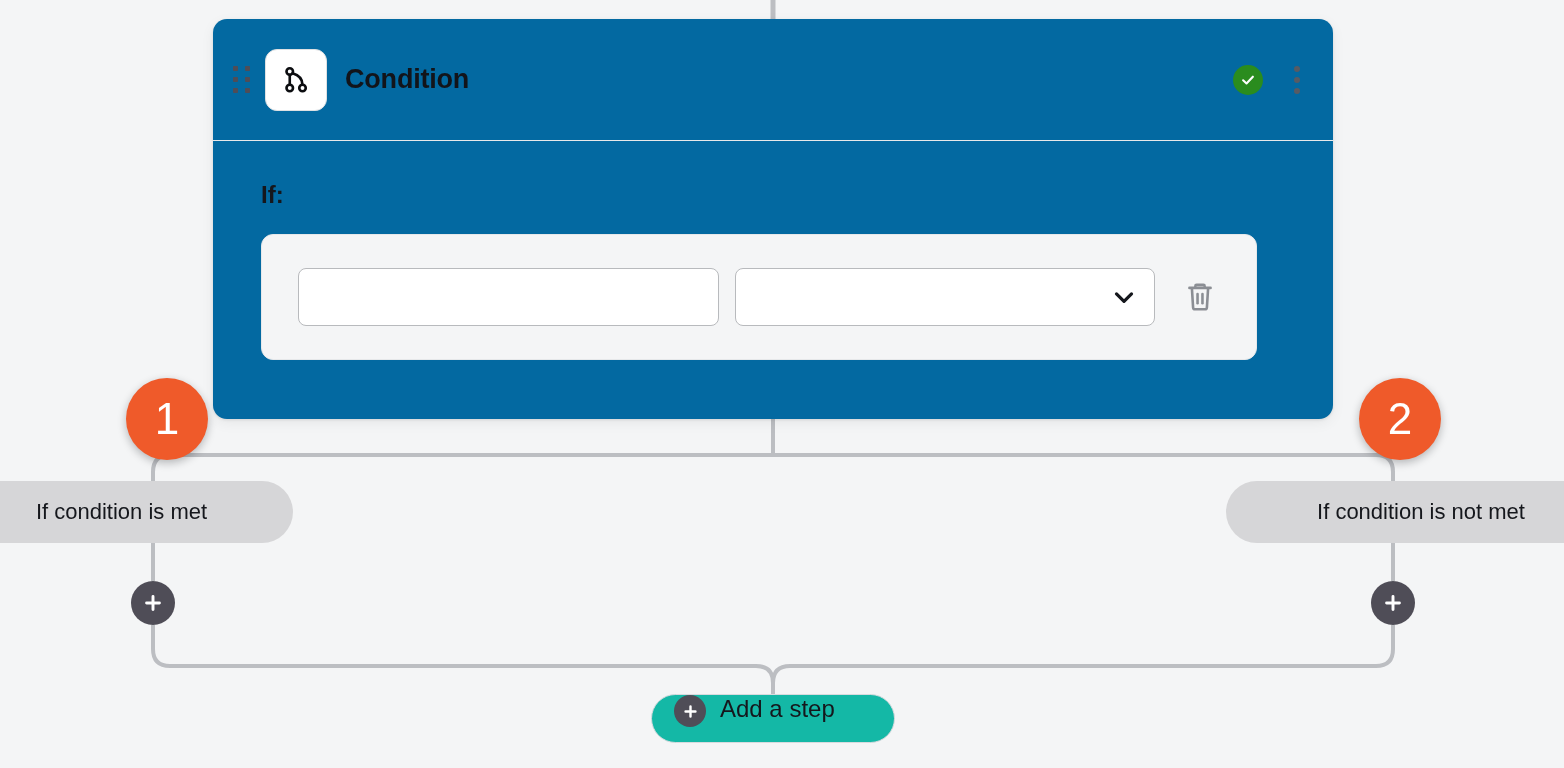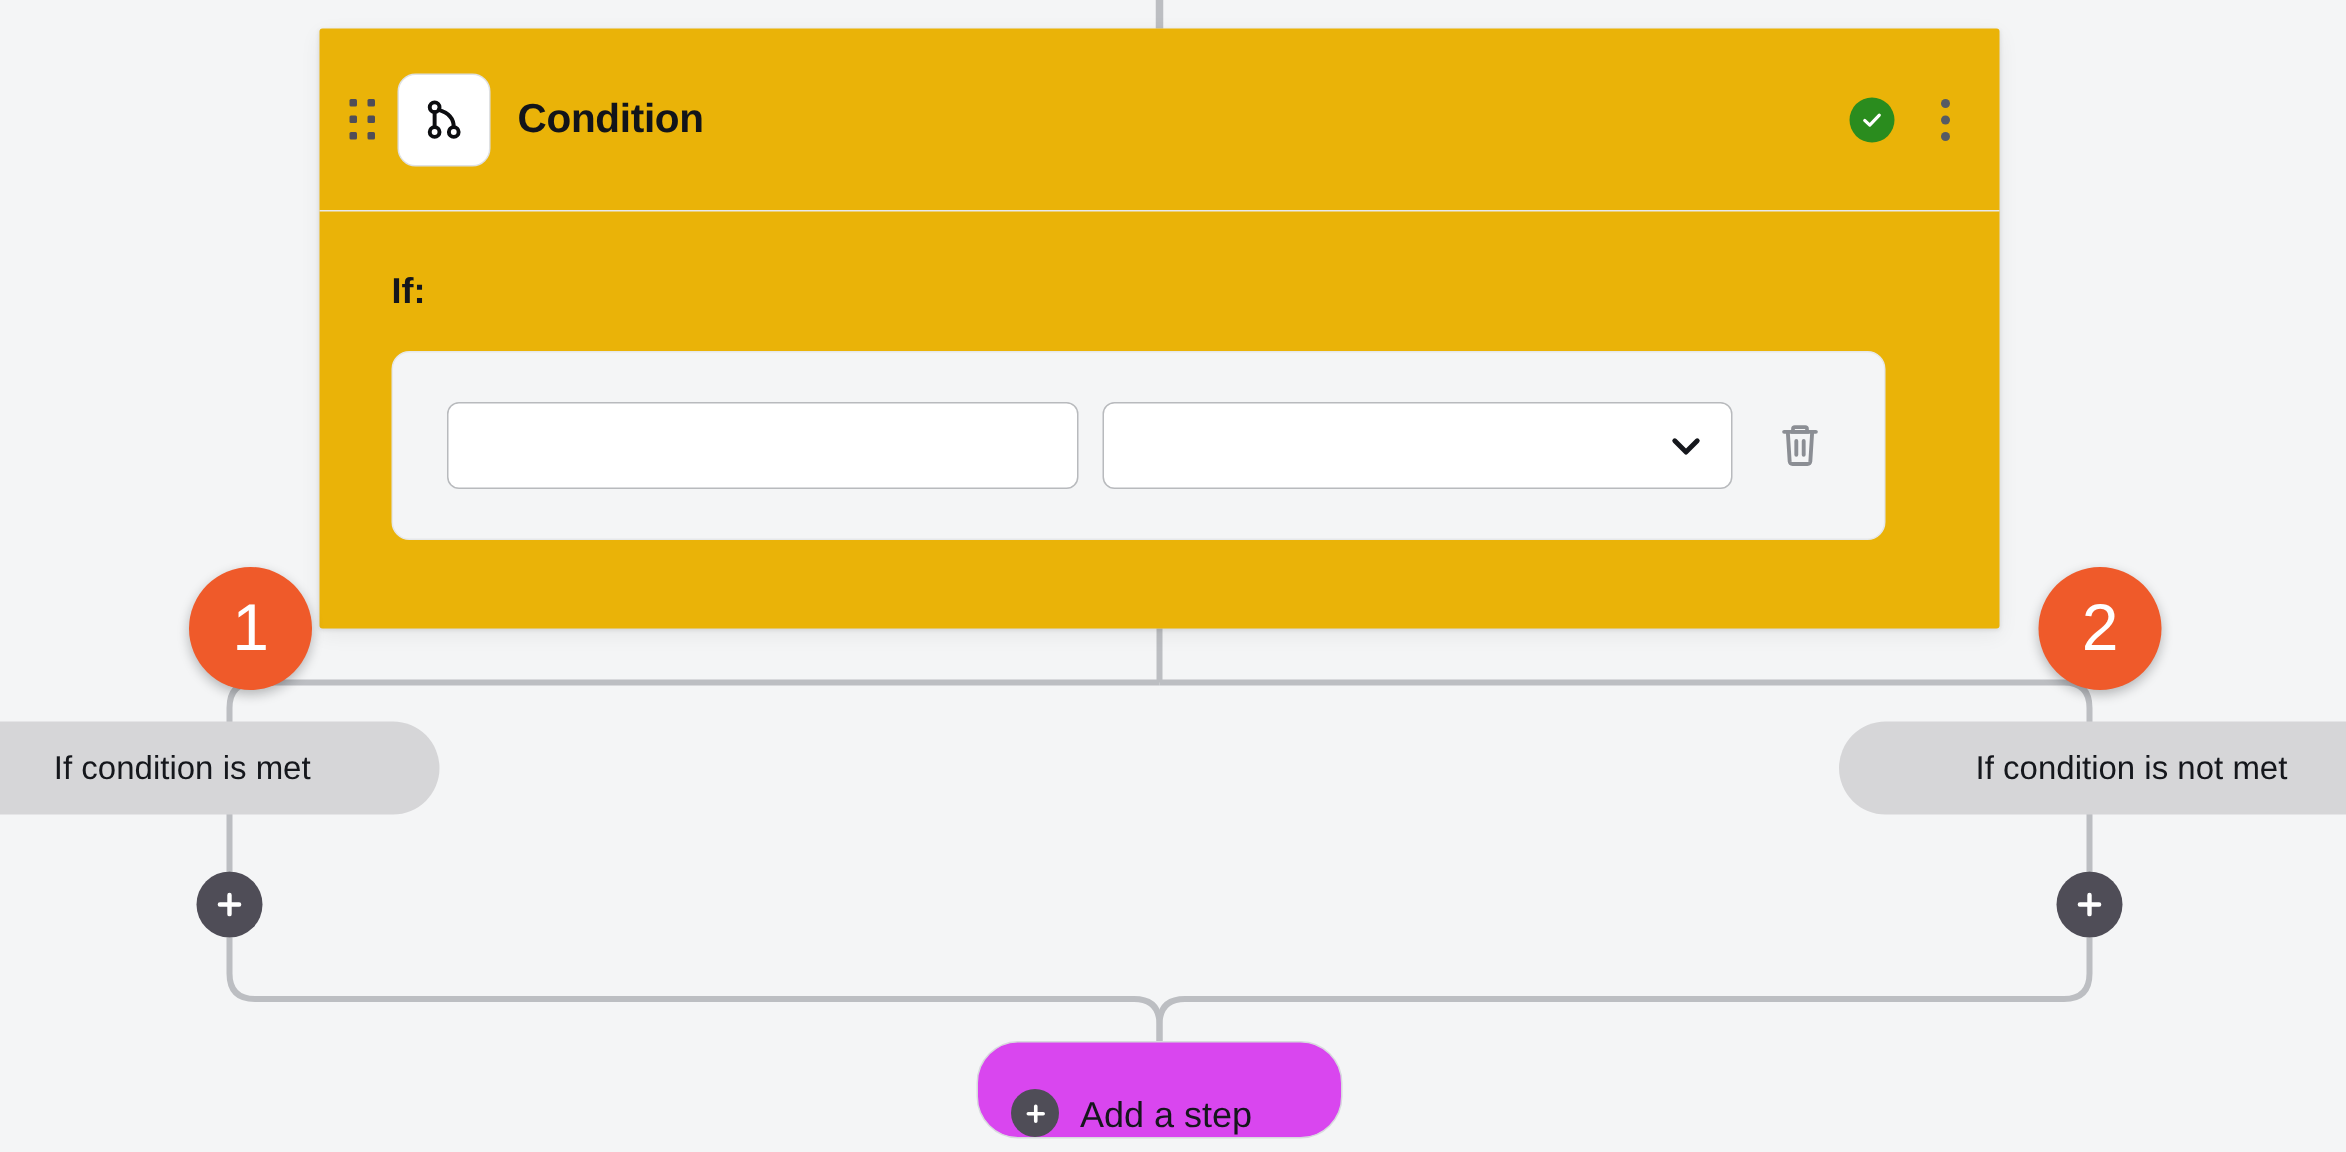--- a/index.html
+++ b/index.html
@@ -33,22 +33,22 @@
     z-index: 1;
   }
 
   
   #condition-card {
     position: absolute;
     left: 213px;
     top: 19px;
     width: 1120px;
     height: 400px;
-    background: #eab308;
-    border-radius: 2px;
+    background: #0369a1;
+    border-radius: 14px;
     box-shadow: 0 1px 3px rgba(16,18,20,.10), 0 4px 14px rgba(16,18,20,.06);
     z-index: 5;
   }
 
   #card-header {
     position: relative;
     height: 122px;
     border-bottom: 1px solid #e8e9ea;
     display: flex;
     align-items: center;
@@ -256,26 +256,26 @@
   }
   #plus-branch-1 { left: 131px; top: 581px; }
   #plus-branch-2 { left: 1371px; top: 581px; }
 
   
   #add-step-button {
     position: absolute;
     left: 651px;
     top: 694px;
     width: 244px;
-    height: 65px;
-    background: #d946ef;
+    height: 49px;
+    background: #14b8a6;
     border: 1px solid #d8dade;
     border-radius: 28px;
     display: flex;
-    align-items: flex-end;
+    align-items: flex-start;
     gap: 14px;
     padding-left: 22px;
     cursor: pointer;
     z-index: 15;
     font-family: "Liberation Sans", sans-serif;
   }
   #add-step-button .mini-plus {
     width: 32px;
     height: 32px;
     border-radius: 50%;

